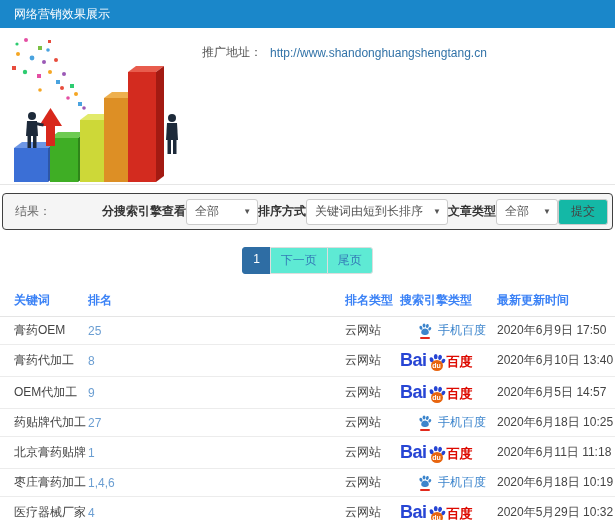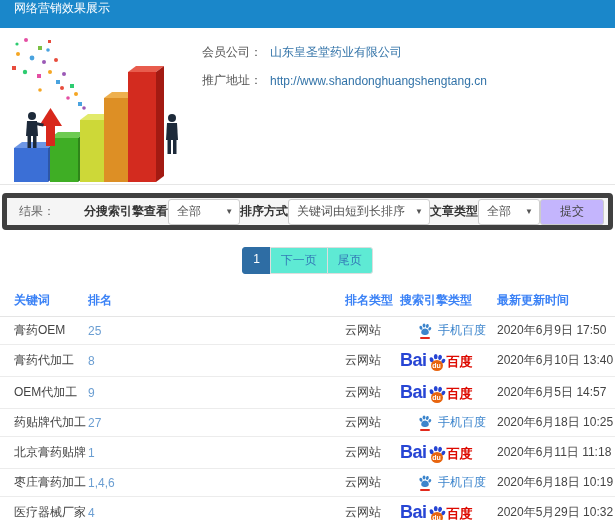--- a/index.html
+++ b/index.html
@@ -1,48 +1,48 @@
 <!DOCTYPE html>
 <html><head>
 <meta charset="utf-8">
 <style>
   * { margin:0; padding:0; box-sizing:border-box; }
   html,body { width:615px; height:520px; overflow:hidden; background:#fff;
     font-family:"Liberation Sans","DejaVu Sans",sans-serif; font-size:12px; color:#444; }
 
   
-  .topbar { height:28px; background:#1a87ca; color:#fff; display:flex; 
+  .topbar { height:28px; background:#1a87ca; color:#fff; display:flex; align-items:center;
     padding-left:14px; font-size:12px; }
 
   
   .top-section { display:flex; height:157px; border-bottom:1px solid #e6e6e6; }
   .illus-wrap { width:190px; padding:4px 0 0 4px; flex:none; }
   .info-block { flex:1; padding-top:10px; }
   .info-row { display:flex; align-items:center; height:27px; margin-top:1px; }
   .info-label { width:72px; text-align:right; color:#555; flex:none; }
   .info-value { margin-left:8px; }
   .link-text { color:#3273a8; cursor:pointer; }
   .plain-text { color:#444; }
   .rank-count { color:#ff6600; }
   .rank-suffix { color:#3273a8; }
 
   
-  .filter-panel { margin:8px 2px 0; height:37px; background:#f5f5f5; border:5px solid #404040;
+  .filter-panel { margin:8px 2px 0; height:37px; background:#f5f5f5; border:1px solid #404040;
     border-radius:4px; display:flex; align-items:center; padding:0 4px 0 12px; }
   .result-label { color:#666; }
   .filter-right { margin-left:auto; display:flex; align-items:center; }
   .filter-label { font-weight:bold; color:#333; white-space:nowrap; }
   .select-box { background:#fff; border:1px solid #ccc; border-radius:3px; height:26px;
     display:flex; align-items:center; padding:0 6px 0 8px; color:#555; cursor:pointer; white-space:nowrap; }
   .select-box .caret { margin-left:10px; font-size:8px; color:#555; }
   .sel-engine { width:72px; justify-content:space-between; }
   .sel-sort { min-width:128px; justify-content:space-between; }
   .sel-article { width:62px; justify-content:space-between; }
-  .submit-btn { background:#c4b5fd; border:1px solid #ccc; border-radius:3px; height:26px;
-    padding:0 19px; color:#444; cursor:pointer; font-size:12px; }
+  .submit-btn { background:#14b8a6; border:1px solid #ccc; border-radius:3px; height:26px;
+    padding:0 12px; color:#444; cursor:pointer; font-size:12px; }
 
   
   .pagination { display:flex; justify-content:center; margin-top:17px; }
   .page-item { border:1px solid #ddd; background:#5eead4; color:#337ab7; padding:4px 10px;
     margin-left:-1px; cursor:pointer; font-size:12px; }
   .page-item.first { border-radius:3px 0 0 3px; margin-left:0; }
   .page-item.lastr { border-radius:0 3px 3px 0; }
   .page-item.active { background:#2e6da4; border-color:#2e6da4; color:#fff; }
 
   
@@ -138,24 +138,20 @@
       <g fill="#1d2a3a">
         <circle cx="168" cy="86" r="4"></circle>
         <path d="M163 91 L173 91 L174 108 L162 108 Z"></path>
         <rect x="163.5" y="108" width="3.5" height="14"></rect>
         <rect x="169" y="108" width="3.5" height="14"></rect>
       </g>
     </svg>
   </div>
   <div class="info-block">
     <div class="info-row">
-      <span class="info-label">会员公司：</span>
-      <span class="info-value link-text">山东皇圣堂药业有限公司</span>
-    </div>
-    <div class="info-row">
       <span class="info-label">推广地址：</span>
       <span class="info-value link-text">http://www.shandonghuangshengtang.cn</span>
     </div>
   </div>
 </div>
 
 <div class="filter-panel">
   <span class="result-label">结果：</span>
   <div class="filter-right">
     <span class="filter-label">分搜索引擎查看</span>

